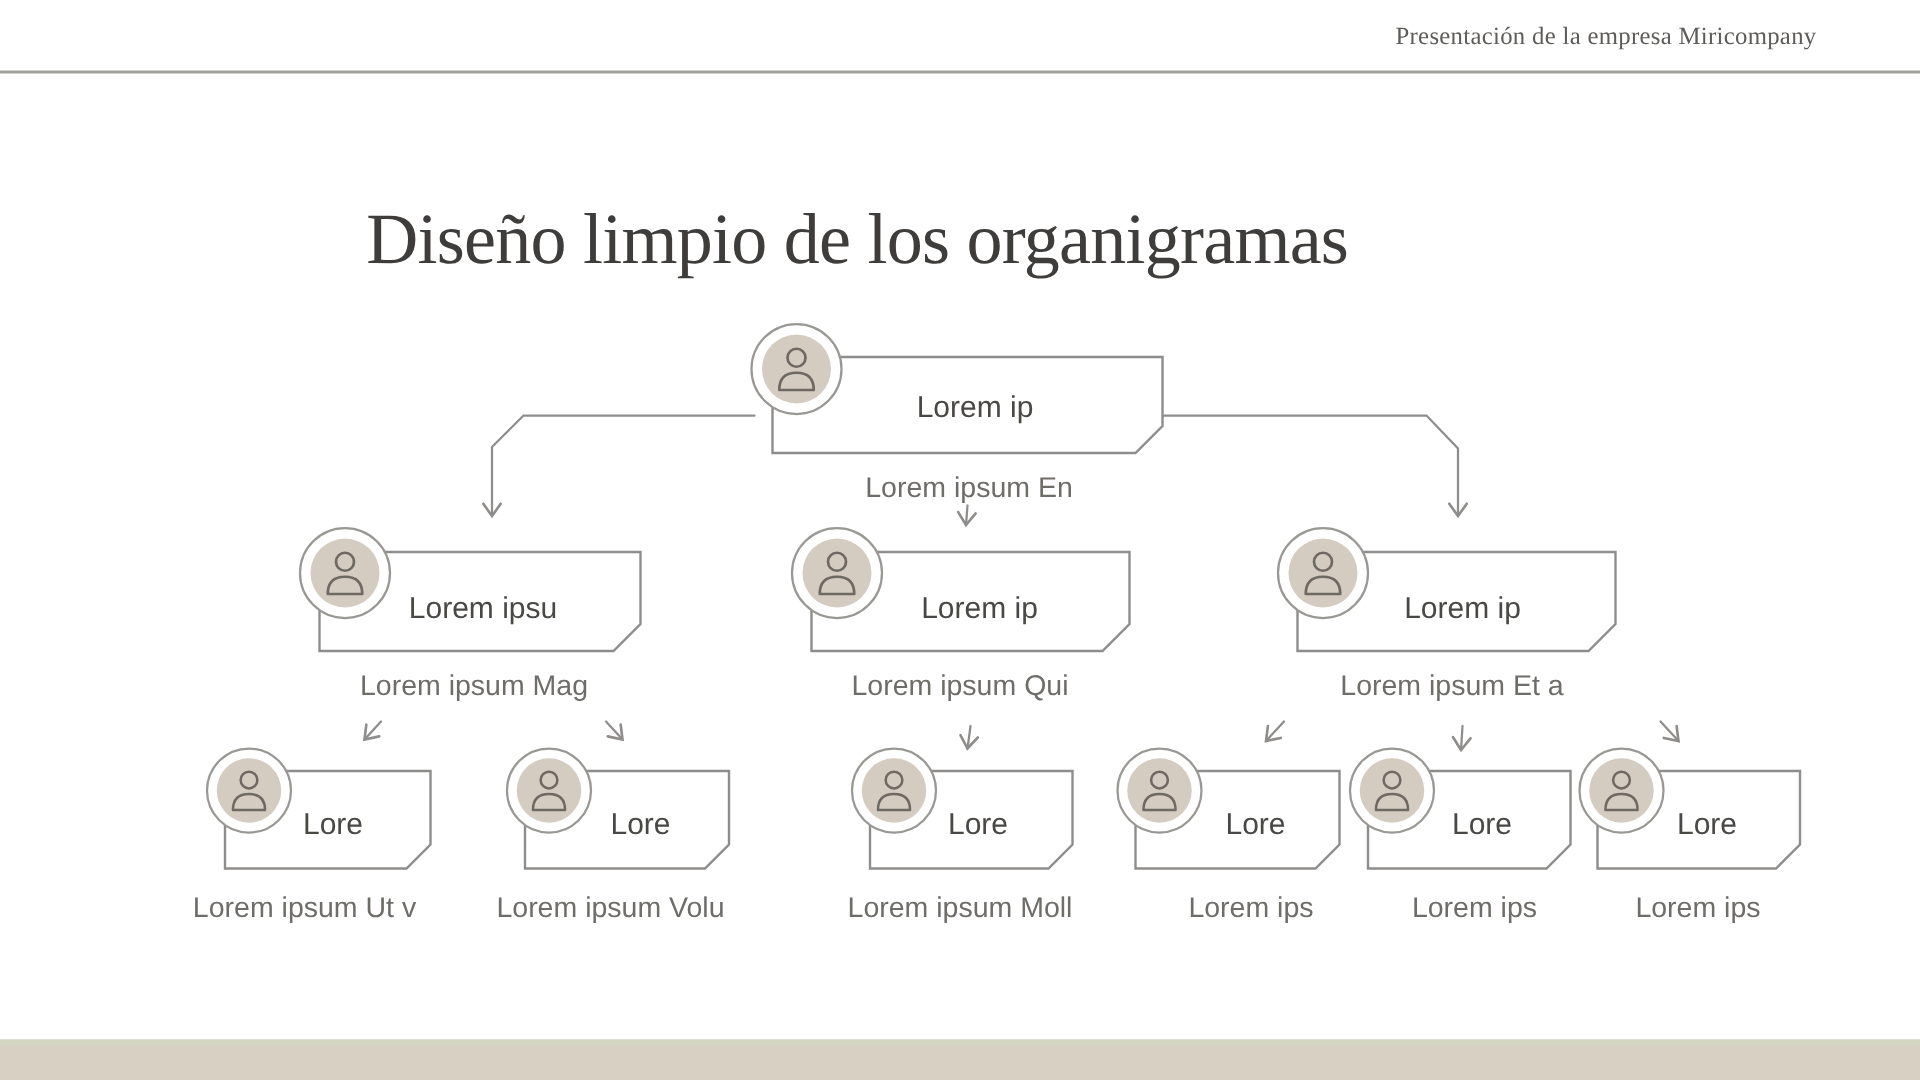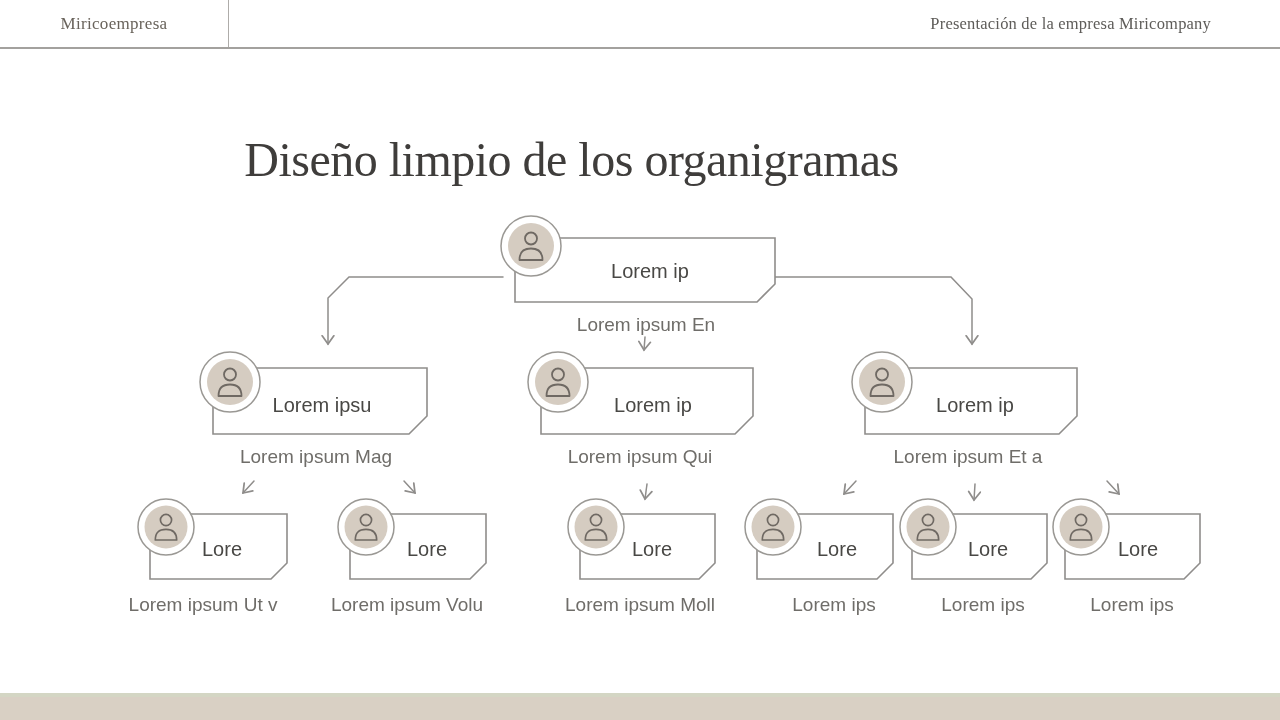--- a/index.html
+++ b/index.html
@@ -28,21 +28,20 @@
   
   .bottombar{position:absolute;left:0;bottom:0;width:1280px;height:27px;
              background:#d9d0c4;border-top:4px solid #d4d6c4;box-sizing:border-box;}
 </style>
 </head>
 <body>
 
 <div class="slide">
 
   <div class="hdr">
-    <div class="hdr-brand">Miricoempresa</div>
     <div class="hdr-sub">Presentación de la empresa Miricompany</div>
   </div>
 
   <div class="title">Diseño limpio de los organigramas</div>
 
   <svg class="chart" viewBox="0 0 1280 720" fill="none" stroke-linecap="round">
     <defs>
       <marker id="arrow-open" markerUnits="userSpaceOnUse" markerWidth="14" markerHeight="14" viewBox="0 0 12 12" refX="9" refY="6" orient="auto">
         <path d="M2 1 L9 6 L2 11" fill="none" stroke="#8f8d8b" stroke-width="1.5"></path>
       </marker>

